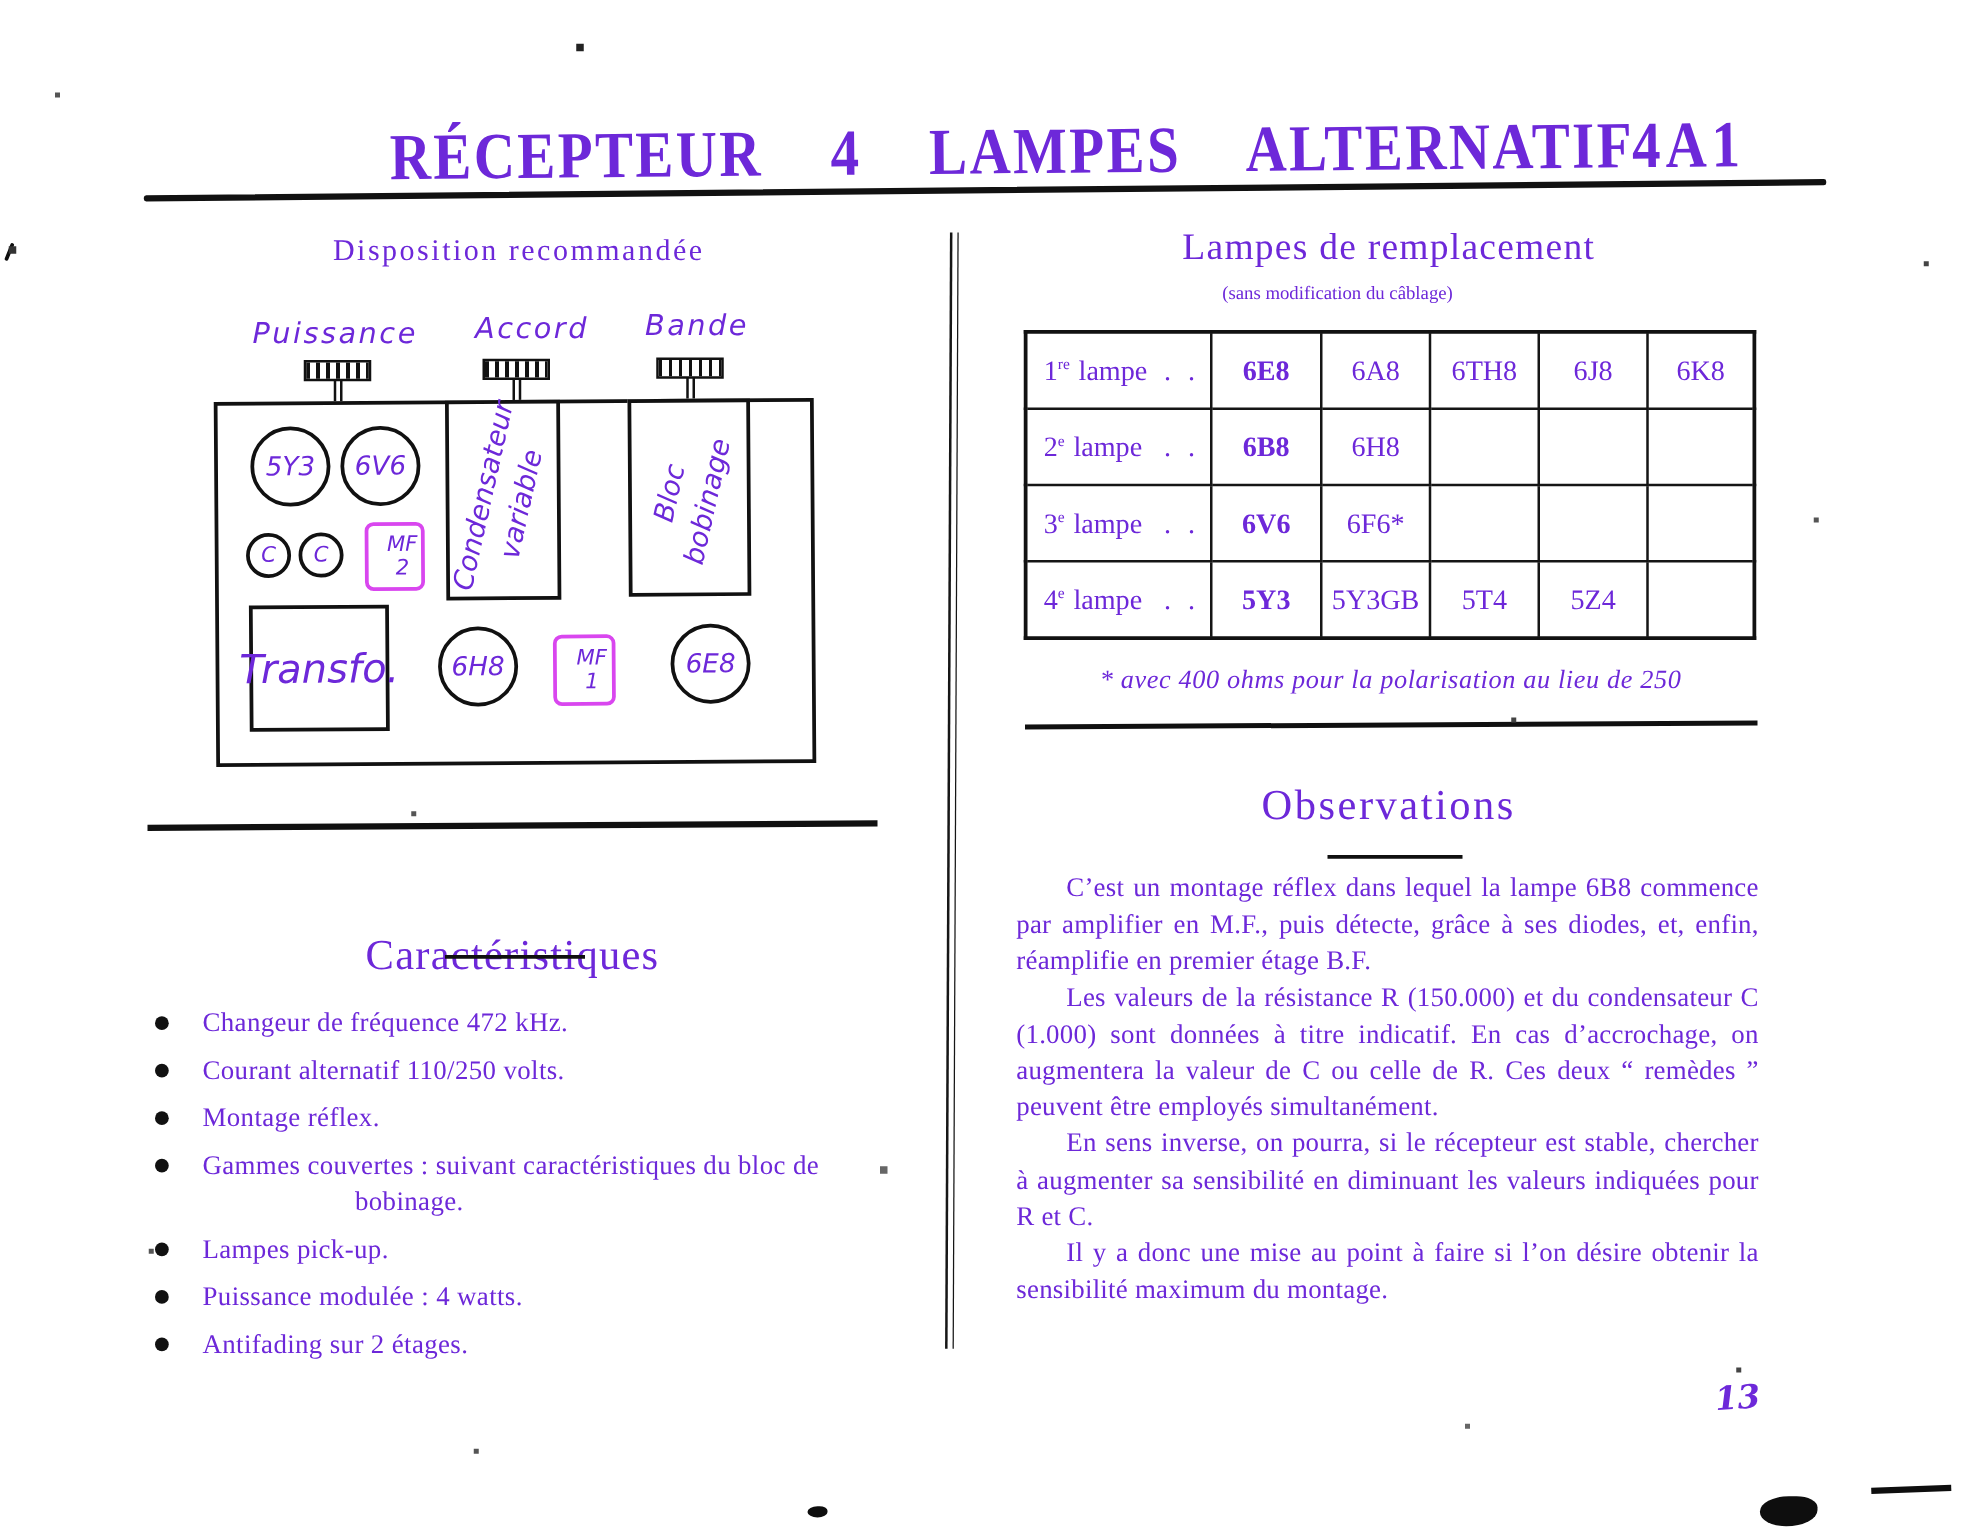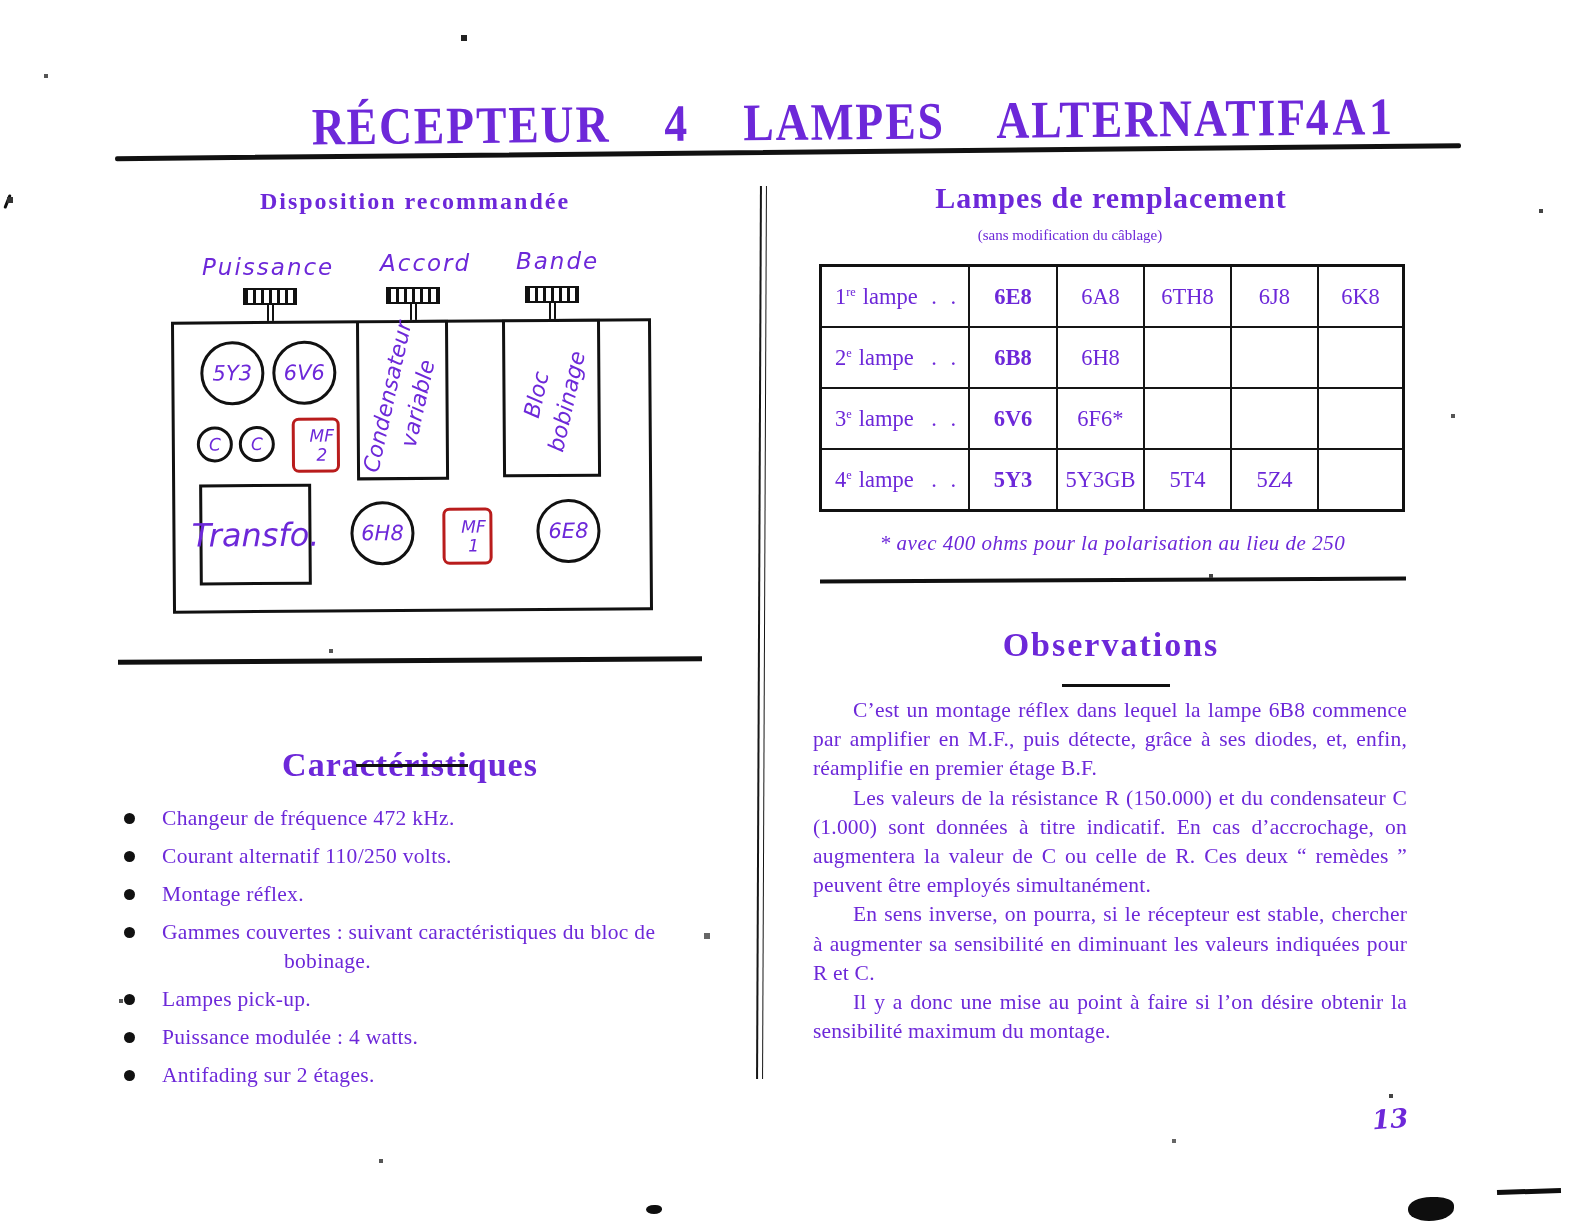--- a/index.html
+++ b/index.html
@@ -19,37 +19,37 @@
     transform:scale(0.97,1.12); transform-origin:left top;}
   .title-rule{position:absolute; left:115px; top:150px; width:1346px; height:5px; background:#111;
     border-radius:2px;}
   
   .divider{position:absolute; left:758px; top:186px; height:893px; width:4px;
     border-left:2px solid #161616; border-right:1px solid #161616; transform:rotate(0.25deg);}
   
   .rule{position:absolute; background:#101010;}
   .head-underline{position:absolute; background:#101010; height:3px;}
   
-  .sec-head{position:absolute; text-align:center; font-weight:bold;}
+  .sec-head{position:absolute; text-align:center; font-weight:normal;}
   
   .diag-head{left:140px; top:188px; width:550px; font-size:24px; letter-spacing:2px;}
   .diagram{position:absolute; left:150px; top:248px; width:540px; height:380px;}
   .knob-label{position:absolute; font-style:italic; font-size:23px; letter-spacing:2px;
     font-family:"DejaVu Sans", sans-serif; white-space:nowrap;}
   .knob-cap{position:absolute; width:54px; height:17px; border:2px solid #111; box-sizing:border-box;
     background:repeating-linear-gradient(90deg,#111 0 3px,#fff 3px 8px);}
   .knob-stem{position:absolute; width:7px; height:20px; border-left:2px solid #111; border-right:2px solid #111; box-sizing:border-box;}
   .chassis{position:absolute; left:22px; top:72px; width:480px; height:292px;
     border:3px solid #111; box-sizing:border-box; transform:rotate(-0.4deg); background:#fff;}
   .tube{position:absolute; border:3px solid #111; border-radius:50%; box-sizing:border-box;
     display:flex; align-items:center; justify-content:center;
     font-style:italic; font-size:21px; font-family:"DejaVu Sans", sans-serif;}
   .big{width:64px; height:64px;}
   .small-cap{width:36px; height:36px; font-size:17px;}
-  .sqbox{position:absolute; border:3px solid #b91c1c; border-radius:7px; box-sizing:border-box;
+  .sqbox{position:absolute; border:3px solid #d946ef; border-radius:7px; box-sizing:border-box;
     display:flex; flex-direction:column; align-items:center; justify-content:center;
     font-style:italic; font-size:17px; line-height:19px; font-family:"DejaVu Sans", sans-serif;padding-left:12px;}
   .vbox{position:absolute; border:3px solid #111; box-sizing:border-box; background:#fff;}
   .vbox .rot{position:absolute; left:50%; top:50%;
     transform:translate(-50%,-50%) rotate(-77deg);
     text-align:center; white-space:nowrap; font-style:italic; font-size:22px; line-height:31px;
     font-family:"DejaVu Sans", sans-serif;}
   .transfo{position:absolute; border:3px solid #111; box-sizing:border-box;
     display:flex; align-items:center; justify-content:center;
     font-style:italic; font-size:32px; font-family:"DejaVu Sans", sans-serif;}

